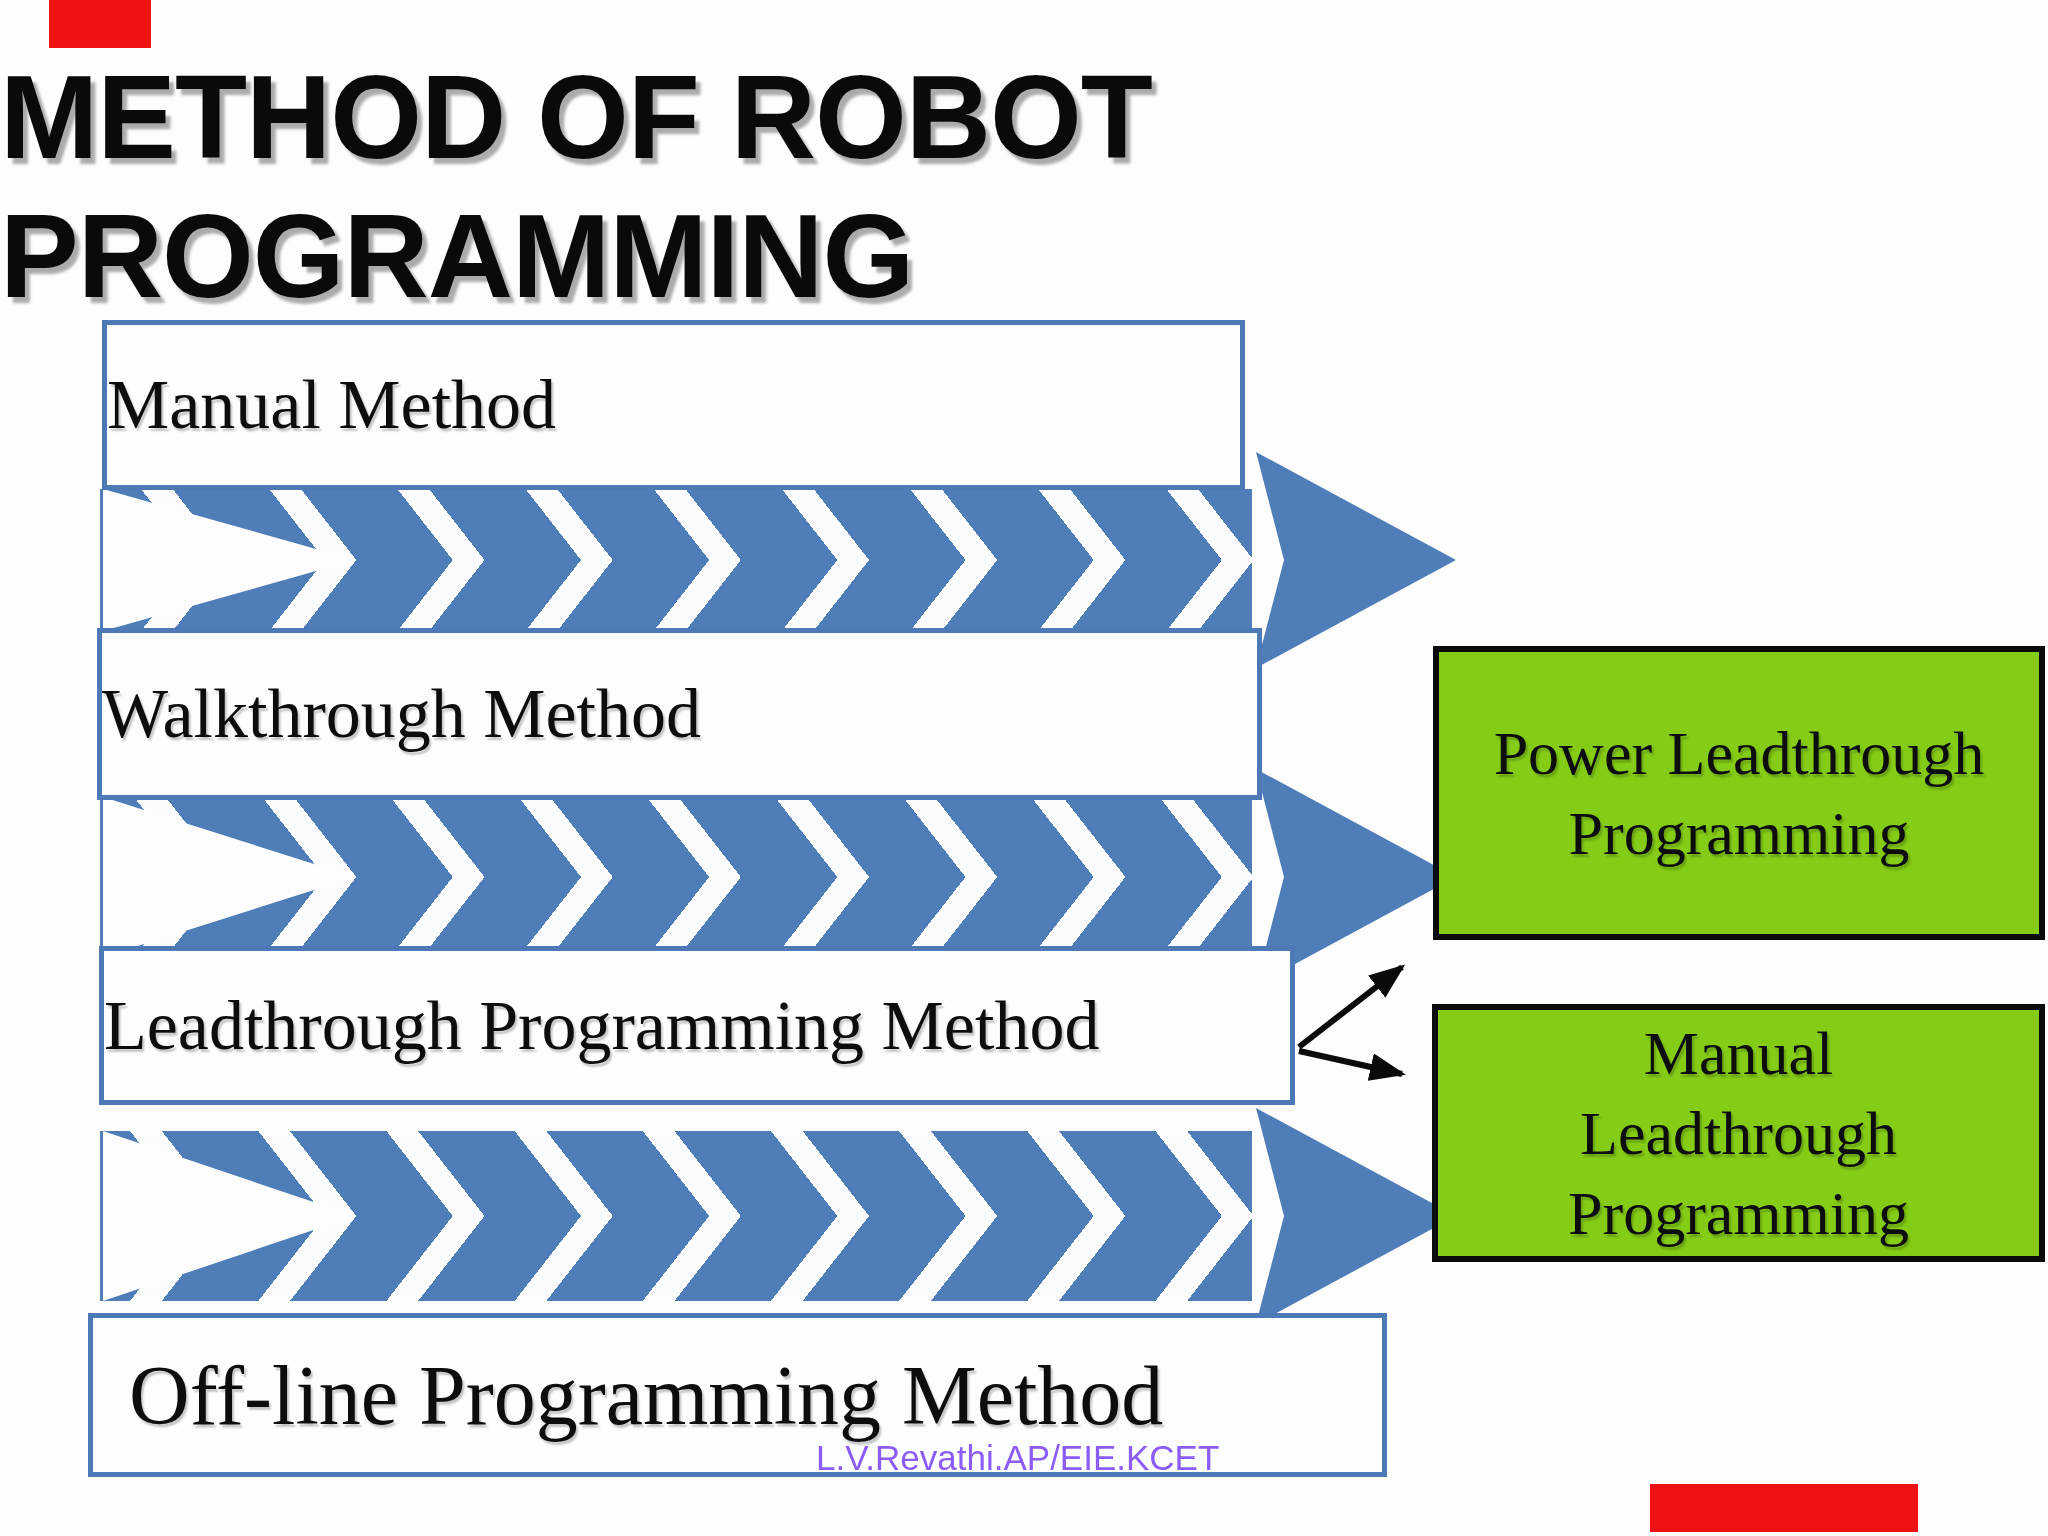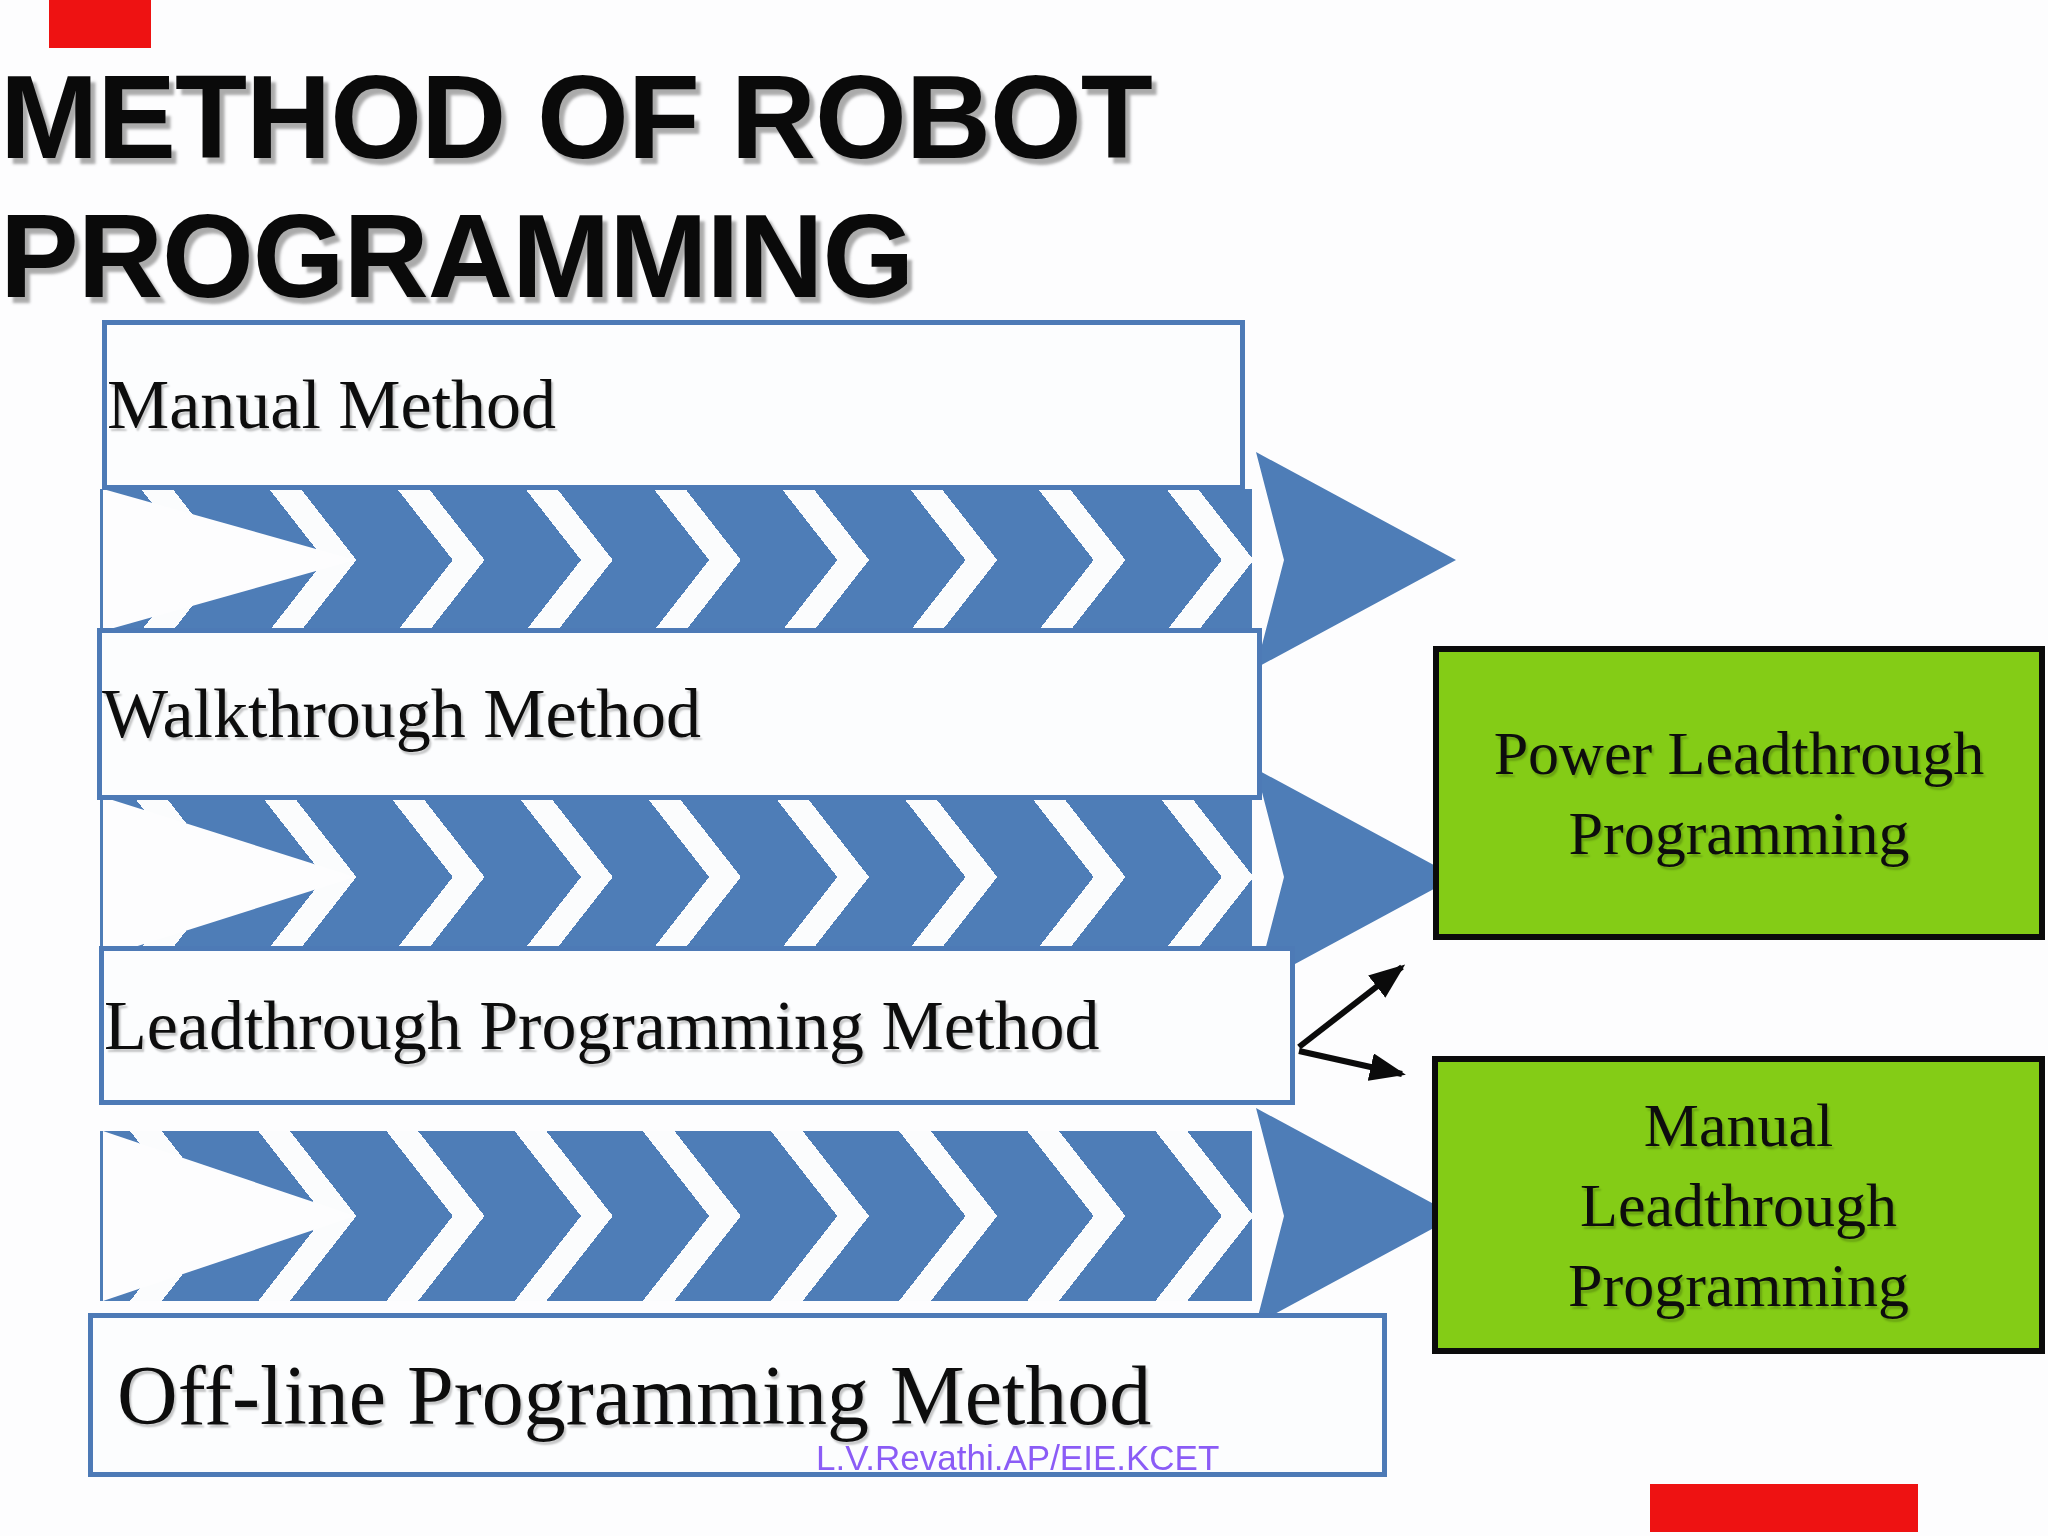--- a/index.html
+++ b/index.html
@@ -90,29 +90,29 @@
   </div>
 
   <div class="pbox" style="left:97px;top:628px;width:1165px;height:172px;">
     <span>Walkthrough Method</span>
   </div>
 
   <div class="pbox" style="left:99px;top:946px;width:1196px;height:159px;">
     <span>Leadthrough Programming Method</span>
   </div>
 
-  <div class="pbox" style="left:88px;top:1313px;width:1299px;height:164px;font-size:84px;padding-left:24px;">
+  <div class="pbox" style="left:88px;top:1313px;width:1299px;height:164px;font-size:84px;padding-left:36px;">
     <span>Off-line Programming Method</span>
   </div>
 
   <div class="sbox" style="left:1433px;top:646px;width:612px;height:294px;padding:0 24px;">
     <span>Power Leadthrough Programming</span>
   </div>
 
-  <div class="sbox" style="left:1432px;top:1056px;width:613px;height:298px;padding:0 48px;">
+  <div class="sbox" style="left:1432px;top:1004px;width:613px;height:258px;padding:0 48px;">
     <span>Manual Leadthrough Programming</span>
   </div>
 
   <svg id="arrows" width="2048" height="1536" viewBox="0 0 2048 1536">
     <defs>
       <marker id="ah" markerUnits="userSpaceOnUse" markerWidth="36" markerHeight="28" refX="32" refY="14" orient="auto">
         <path d="M0,0 L36,14 L0,28 Z" fill="#0b0b0b"></path>
       </marker>
     </defs>
     <path d="M1299,1047 L1402,967" stroke="#0b0b0b" stroke-width="6" fill="none" marker-end="url(#ah)"></path>

